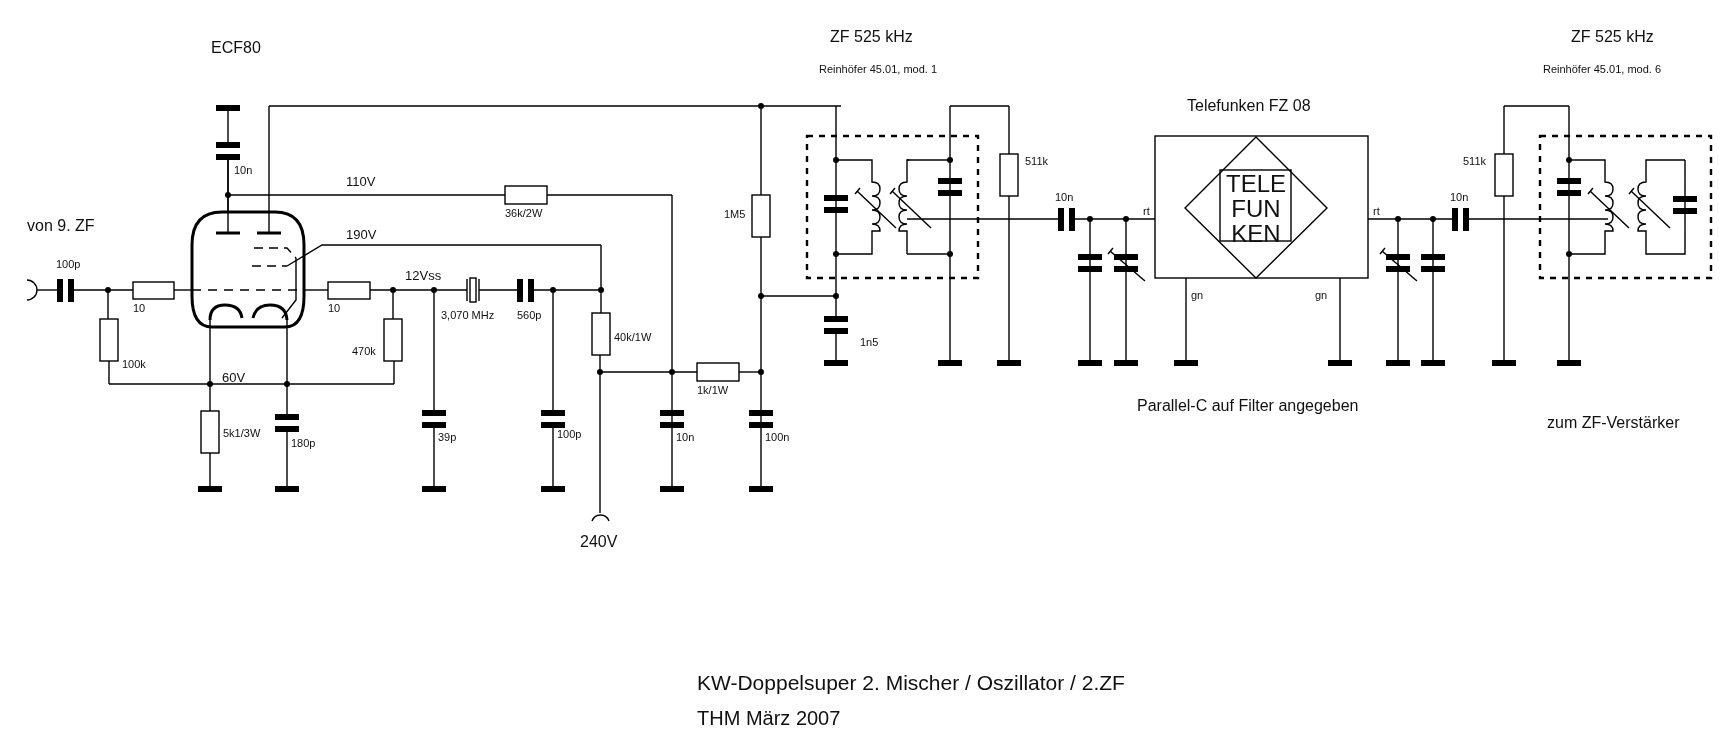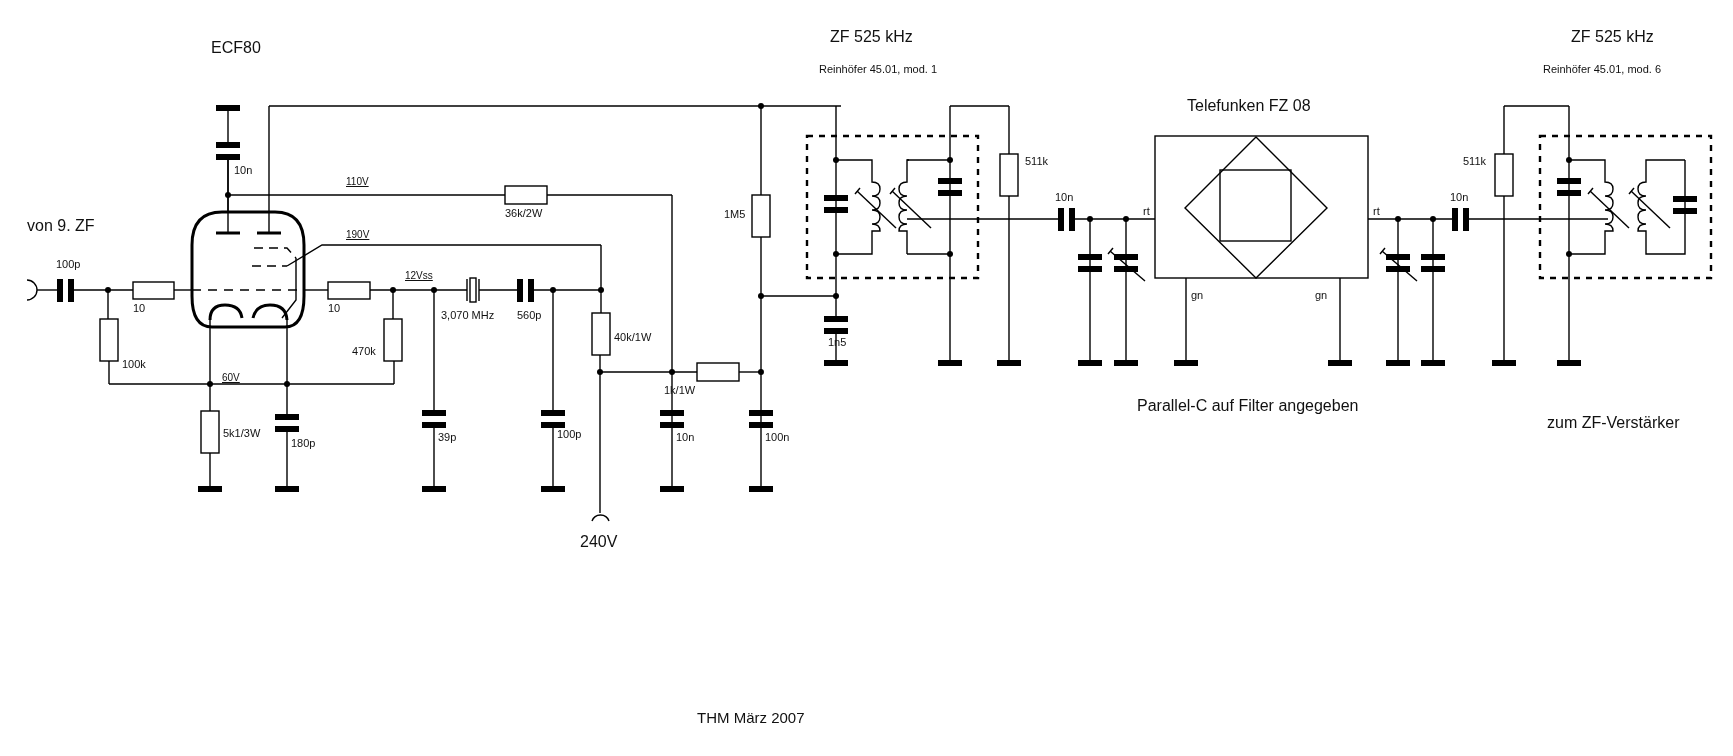--- a/index.html
+++ b/index.html
@@ -6,23 +6,23 @@
   #canvas { position:relative; width:1733px; height:756px; overflow:hidden; background:#ffffff;
     font-family:"Liberation Sans", sans-serif; color:#111; }
   svg { position:absolute; left:0; top:0; }
   .w { stroke:#000; stroke-width:1.4; fill:none; }
   .thick { stroke:#000; stroke-width:3; fill:none; }
   .plate { fill:#000; }
   .res { fill:#fff; stroke:#000; stroke-width:1.4; }
   .dash { stroke:#000; stroke-width:2.4; fill:none; stroke-dasharray:6 6; }
   .lbl { position:absolute; white-space:nowrap; font-size:11px; line-height:12px; }
   .big { font-size:16px; line-height:18px; }
-  .mid { font-size:10px; line-height:15px;text-decoration:underline; }
+  .mid { font-size:13px; line-height:15px; }
   .title { font-size:21px; line-height:24px; }
-  .sub { font-size:15px; line-height:18px; }
+  .sub { font-size:20px; line-height:18px; }
   .tele { position:absolute; font-size:24px; line-height:25px; text-align:center; width:90px; }
 </style>
 </head>
 <body>
 
 <div id="canvas">
 <svg width="1733" height="756">
 
   <path class="w" d="M27 280 A10 10 0 0 1 27 300"></path>
   <line class="w" x1="37" y1="290" x2="57" y2="290"></line>
@@ -233,20 +233,25 @@
 <div class="lbl big" style="left:27px;top:217px">von 9. ZF</div>
 <div class="lbl big" style="left:830px;top:28px">ZF 525 kHz</div>
 <div class="lbl" style="left:819px;top:63px">Reinhöfer 45.01, mod. 1</div>
 <div class="lbl big" style="left:1187px;top:97px">Telefunken FZ 08</div>
 <div class="lbl big" style="left:1571px;top:28px">ZF 525 kHz</div>
 <div class="lbl" style="left:1543px;top:63px">Reinhöfer 45.01, mod. 6</div>
 <div class="lbl big" style="left:1137px;top:397px">Parallel-C auf Filter angegeben</div>
 <div class="lbl big" style="left:1547px;top:414px">zum ZF-Verstärker</div>
 <div class="lbl big" style="left:580px;top:533px">240V</div>
 
+<div class="tele" style="left:1211px;top:171px">
+  <div>TELE</div>
+  <div>FUN</div>
+  <div>KEN</div>
+</div>
 
 <div class="lbl mid" style="left:346px;top:174px">110V</div>
 <div class="lbl mid" style="left:346px;top:227px">190V</div>
 <div class="lbl mid" style="left:222px;top:370px">60V</div>
 <div class="lbl mid" style="left:405px;top:268px">12Vss</div>
 
 <div class="lbl" style="left:56px;top:258px">100p</div>
 <div class="lbl" style="left:133px;top:302px">10</div>
 <div class="lbl" style="left:122px;top:358px">100k</div>
 <div class="lbl" style="left:234px;top:164px">10n</div>
@@ -254,28 +259,29 @@
 <div class="lbl" style="left:223px;top:427px">5k1/3W</div>
 <div class="lbl" style="left:291px;top:437px">180p</div>
 <div class="lbl" style="left:328px;top:302px">10</div>
 <div class="lbl" style="left:352px;top:345px">470k</div>
 <div class="lbl" style="left:505px;top:207px">36k/2W</div>
 <div class="lbl" style="left:441px;top:309px">3,070 MHz</div>
 <div class="lbl" style="left:517px;top:309px">560p</div>
 <div class="lbl" style="left:438px;top:431px">39p</div>
 <div class="lbl" style="left:557px;top:428px">100p</div>
 <div class="lbl" style="left:614px;top:331px">40k/1W</div>
-<div class="lbl" style="left:664px;top:384px">1k/1W</div>
+<div class="lbl" style="left:697px;top:384px">1k/1W</div>
 <div class="lbl" style="left:676px;top:431px">10n</div>
 <div class="lbl" style="left:765px;top:431px">100n</div>
 <div class="lbl" style="left:724px;top:208px">1M5</div>
-<div class="lbl" style="left:828px;top:336px">1n5</div>
+<div class="lbl" style="left:860px;top:336px">1n5</div>
 <div class="lbl" style="left:1025px;top:155px">511k</div>
 <div class="lbl" style="left:1055px;top:191px">10n</div>
 <div class="lbl" style="left:1463px;top:155px">511k</div>
 <div class="lbl" style="left:1450px;top:191px">10n</div>
 <div class="lbl" style="left:1143px;top:205px">rt</div>
 <div class="lbl" style="left:1373px;top:205px">rt</div>
 <div class="lbl" style="left:1191px;top:289px">gn</div>
 <div class="lbl" style="left:1315px;top:289px">gn</div>
 
+<div class="lbl title" style="left:697px;top:671px">KW-Doppelsuper 2. Mischer / Oszillator / 2.ZF</div>
 <div class="lbl sub" style="left:697px;top:709px">THM März 2007</div>
 </div>
 
 </body></html>

